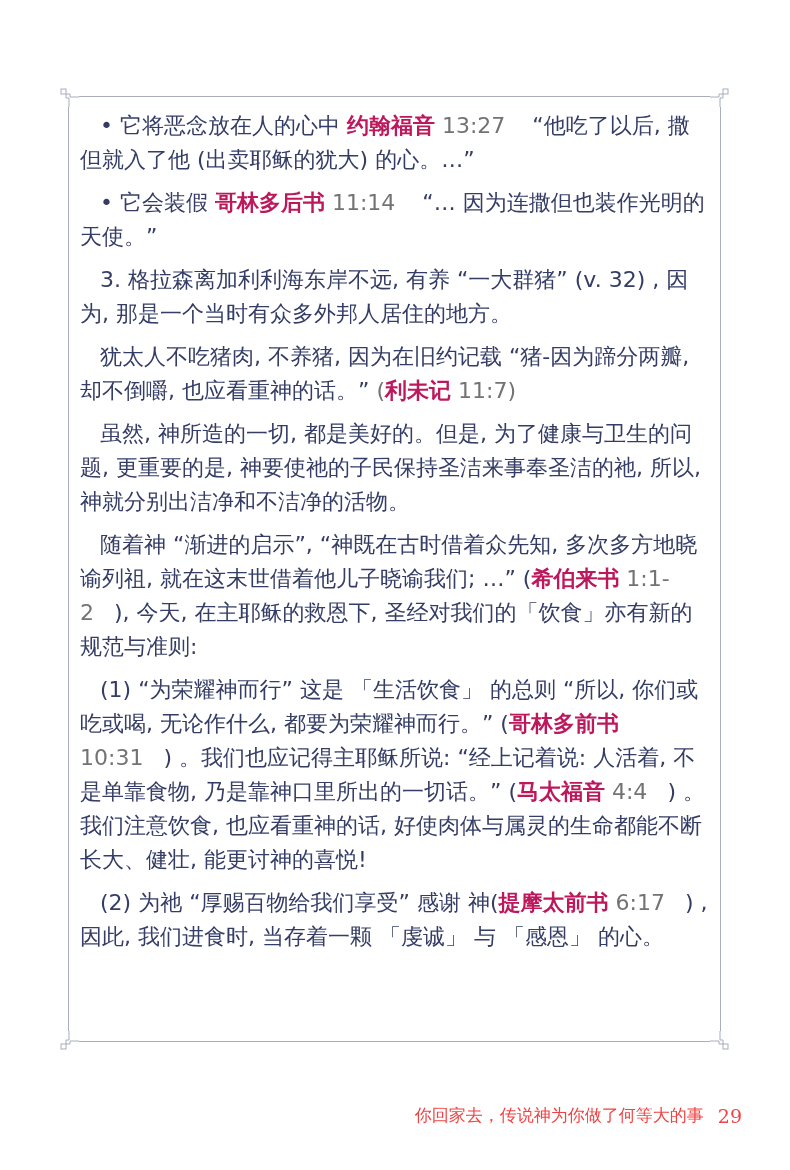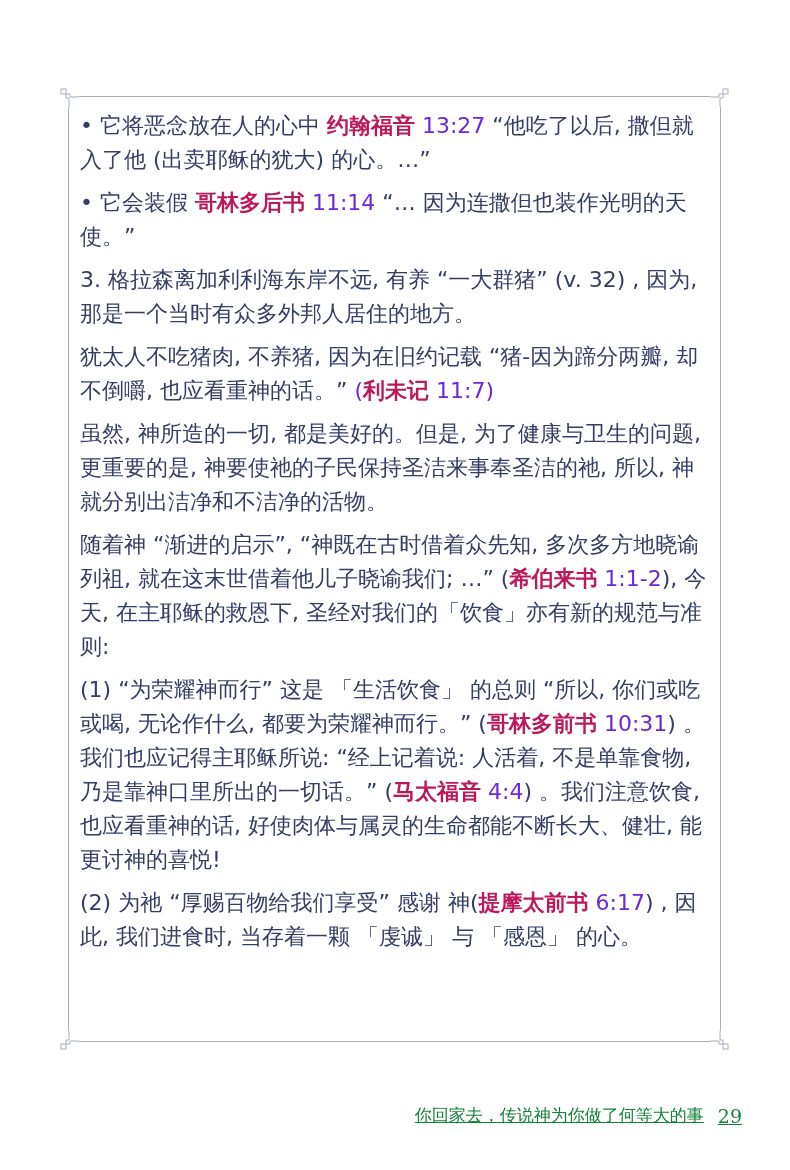--- a/index.html
+++ b/index.html
@@ -27,32 +27,31 @@
     padding:12px 9px 0 11px;
   }
   .para{
     font-size:22px;
     line-height:34px;
     color:#353d66;
     margin:0 0 9px 0;
     letter-spacing:0;
     text-align:left;
   }
-  .seg-body{color:#353d66;}
+  .seg-body{color:#353d66;margin-left:20px;}
   .seg-book{color:#be185d;font-weight:bold;}
-  .seg-verse{color:#6d28d9;text-align:center;}
+  .seg-verse{color:#737373;text-align:center;}
   .footer{
     position:absolute;
     top:1104px;
     right:48px;
     display:flex;
     align-items:flex-end;
     gap:14px;
-    color:#15803d;
-    text-decoration:underline;
+    color:#ef4444;
   }
   .footer .running-title{
     font-family:"DejaVu Serif",serif;
     font-size:17px;
   }
   .footer .page-num{
     font-family:"DejaVu Serif",serif;
     font-size:19px;
   }
 </style>

